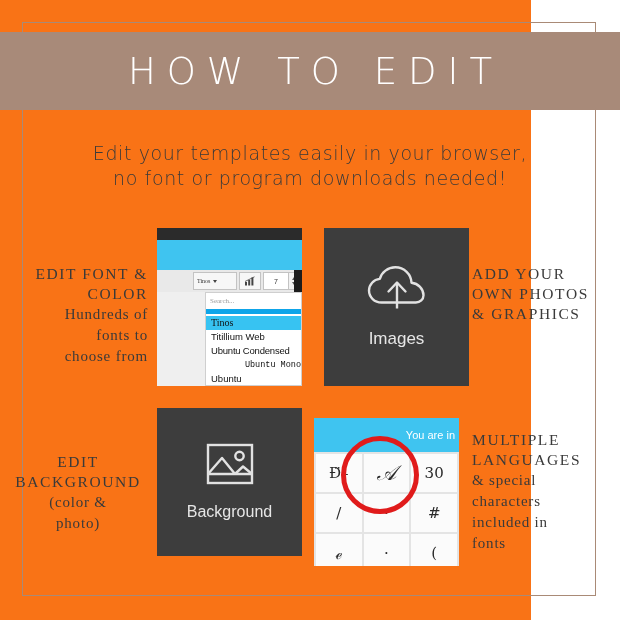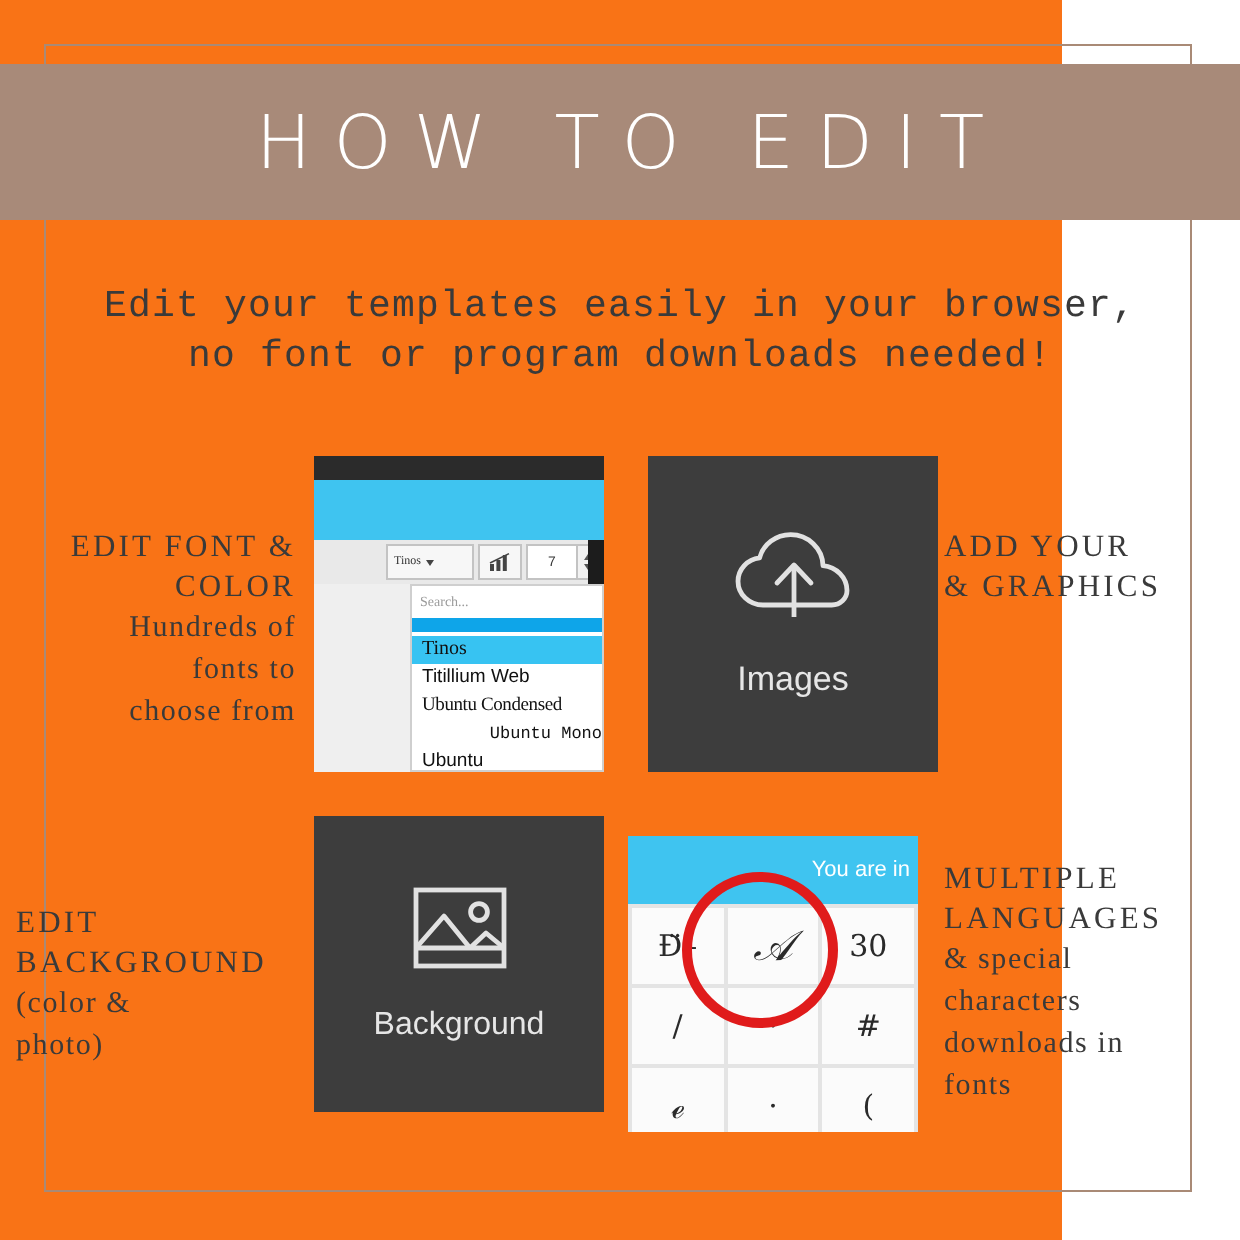--- a/index.html
+++ b/index.html
@@ -65,21 +65,21 @@
     top: 141px;
     width: 560px;
     text-align: center;
     color: #3a3a3a;
     font-family: "DejaVu Sans", sans-serif;
     font-weight: 300;
     font-size: 19px;
     line-height: 25px;
     letter-spacing: 0.6px;
   }
-  #subtitle .line { display: block; white-space: nowrap; font-family: Liberation Mono, monospace; }
+  #subtitle .line { display: block; white-space: nowrap; }
 
   
   .caption {
     position: absolute;
     color: #3a3a3a;
     font-family: Liberation Serif, serif;
     font-weight: 300;
   }
   .caption .head {
     display: block;
@@ -91,21 +91,21 @@
   .caption .sub {
     display: block;
     font-size: 15px;
     letter-spacing: 0.8px;
     line-height: 21px;
     white-space: nowrap;
   }
 
   #cap-font   { left: 8px;  top: 264px; width: 140px; text-align: right; }
   #cap-photos { left: 472px; top: 264px; width: 146px; text-align: left; }
-  #cap-bg     { left: 8px;  top: 452px; width: 140px; text-align: left; }
+  #cap-bg     { left: 8px;  top: 452px; width: 140px; text-align: center; }
   #cap-lang   { left: 472px; top: 430px; width: 146px; text-align: left; }
 
   
   .card {
     position: absolute;
     overflow: hidden;
     background: #3d3d3d;
   }
   #card-font   { left: 157px; top: 228px; width: 145px; height: 158px; background:#ffffff; }
   #card-images { left: 324px; top: 228px; width: 145px; height: 158px; }
@@ -154,35 +154,35 @@
   }
   .sp-up{width:0;height:0;border-left:2px solid transparent;border-right:2px solid transparent;border-bottom:3px solid #555;}
   .sp-dn{width:0;height:0;border-left:2px solid transparent;border-right:2px solid transparent;border-top:3px solid #555;}
   .tb-blackcap{ position:absolute; right:0; top:42px; width:8px;height:22px;background:#1c1c1c;}
 
   .dropdown {
     position: absolute; left: 48px; top: 64px; width: 97px; height: 94px;
     background:#ffffff; border:1px solid #cfcfcf; box-sizing:border-box;
   }
   .dd-search {
-    height: 16px; border-bottom:7px solid #0ea5e9;
+    height: 16px; border-bottom:5px solid #0ea5e9;
     display:flex;align-items:center; padding-left:4px;
     font-size:7px; color:#9b9b9b;
     font-family:"Liberation Serif", serif;
   }
   .dd-list { padding-top:2px; }
   .dd-item {
     height: 14px; line-height:14px; padding-left:5px;
     font-size: 10px; color:#111;
     font-family: "Liberation Serif", serif;
     white-space: nowrap; overflow:hidden;
   }
   .dd-item.selected { background:#37c3f2; }
   .dd-item.f-titillium { font-family:"Liberation Sans", sans-serif; font-size:9.5px;}
-  .dd-item.f-condensed { font-family:Liberation Serif, serif; font-size:9.5px; letter-spacing:-0.2px;}
+  .dd-item.f-condensed { font-family:Liberation Sans, sans-serif; font-size:9.5px; letter-spacing:-0.2px;}
   .dd-item.f-mono { font-family:"Liberation Mono", monospace; font-size:8.5px;text-align:right;}
   .dd-item.f-ubuntu { font-family:"Liberation Sans", sans-serif; font-size:9.5px;}
   .left-gray {
     position:absolute; left:0; top:64px; width:48px; height:94px; background:#efefef;
   }
 
   
   .dark-inner {
     width:100%;height:100%;
     display:flex;flex-direction:column;
@@ -253,36 +253,37 @@
   <div class="caption" id="cap-font">
     <span class="head">EDIT FONT &amp;</span>
     <span class="head">COLOR</span>
     <span class="sub">Hundreds of</span>
     <span class="sub">fonts to</span>
     <span class="sub">choose from</span>
   </div>
 
   <div class="caption" id="cap-photos">
     <span class="head">ADD YOUR</span>
+    <span class="head">OWN PHOTOS</span>
     <span class="head">&amp; GRAPHICS</span>
   </div>
 
   <div class="caption" id="cap-bg">
     <span class="head">EDIT</span>
     <span class="head">BACKGROUND</span>
     <span class="sub">(color &amp;</span>
     <span class="sub">photo)</span>
   </div>
 
   <div class="caption" id="cap-lang">
     <span class="head">MULTIPLE</span>
     <span class="head">LANGUAGES</span>
     <span class="sub">&amp; special</span>
     <span class="sub">characters</span>
-    <span class="sub">downloads in</span>
+    <span class="sub">included in</span>
     <span class="sub">fonts</span>
   </div>
 
   <div class="card" id="card-font">
     <div class="dark-strip"></div>
     <div class="blue-bar"></div>
     <div class="left-gray"></div>
 
     <div class="toolbar">
       <div class="tb-select">

